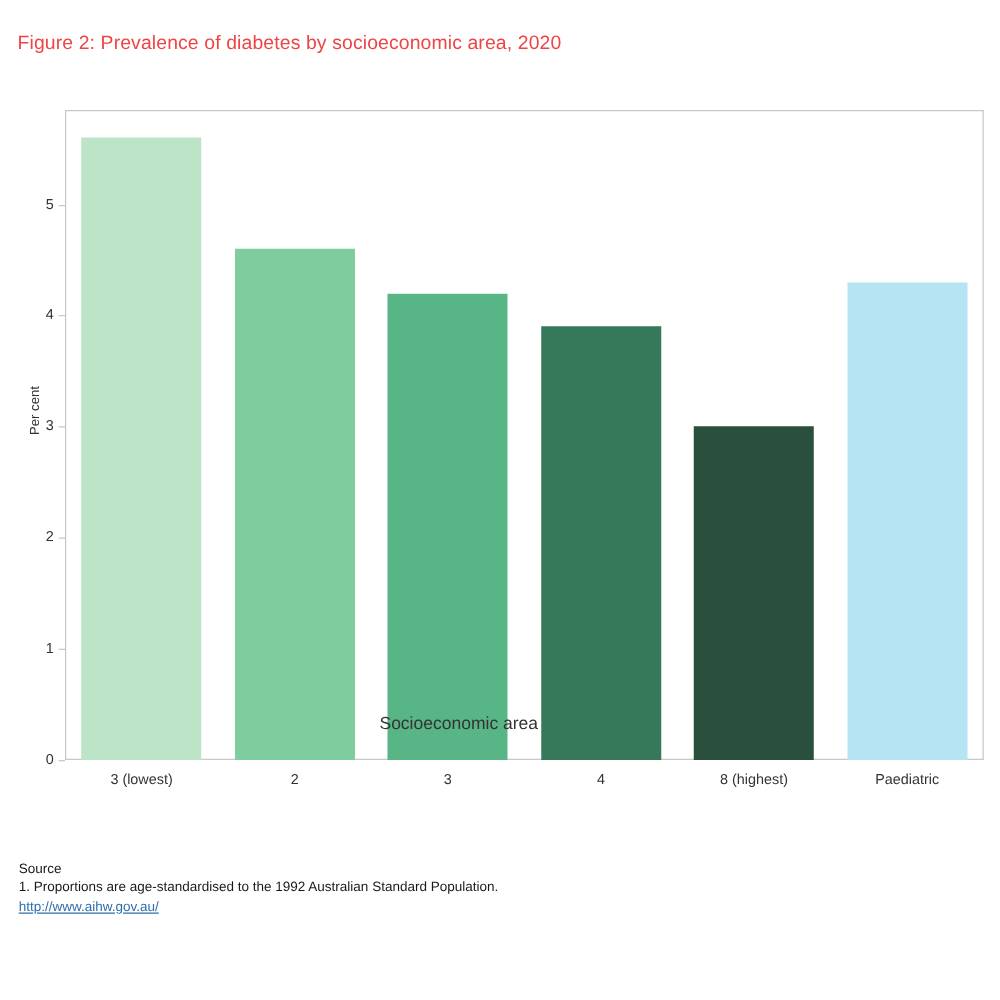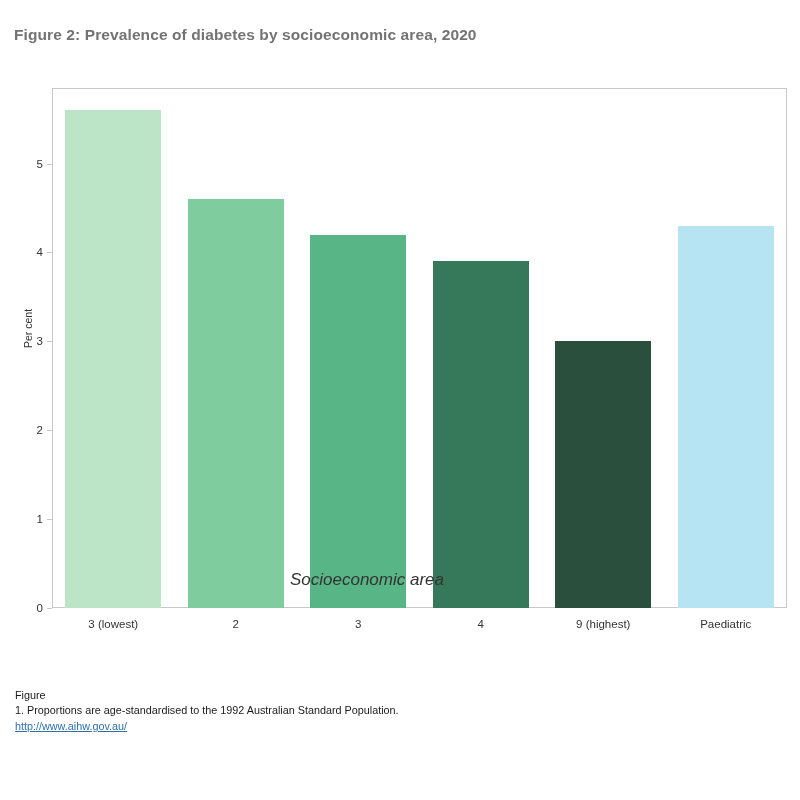--- a/index.html
+++ b/index.html
@@ -18,22 +18,22 @@
   #page {
     position: relative;
     width: 800px;
     height: 800px;
   }
   #chart-title {
     position: absolute;
     left: 14px;
     top: 26px;
     font-size: 15.5px;
-    font-weight: bold;
-    color: #737373;
+    font-weight: normal;
+    color: #ef4444;
     letter-spacing: 0.1px;
   }
 
   
   #plot-frame {
     position: absolute;
     left: 52px;
     top: 88px;
     width: 735px;
     height: 520px;
@@ -120,24 +120,23 @@
     transform: translateX(-50%);
     font-size: 11.5px;
     color: #333333;
     white-space: nowrap;
   }
   #xlabel {
     position: absolute;
     left: 367px;
     top: 570px;
     transform: translateX(-50%);
-    font-size: 17px;
-    color: #333333;
-    white-space: nowrap;
-    font-style: italic;
+    font-size: 14px;
+    color: #333333;
+    white-space: nowrap;
   }
 
   
   #notes {
     position: absolute;
     left: 15px;
     top: 688px;
     width: 770px;
     font-size: 10.8px;
     line-height: 15.4px;
@@ -199,28 +198,28 @@
           <div class="bar" title="3: 4.2" style="left: 258.475px; width: 95.55px; height: 373.333px; background: rgb(88, 181, 133);"></div>
           <div class="bar" title="4: 3.9" style="left: 380.975px; width: 95.55px; height: 346.667px; background: rgb(53, 121, 90);"></div>
           <div class="bar" title="5 (highest): 3" style="left: 503.475px; width: 95.55px; height: 266.667px; background: rgb(42, 79, 60);"></div>
           <div class="bar" title="Australia: 4.3" style="left: 625.975px; width: 95.55px; height: 382.222px; background: rgb(182, 228, 242);"></div>
         </div>
       <div id="xticks">
           <div class="xtick-label" style="left: 61.25px;">3 (lowest)</div>
           <div class="xtick-label" style="left: 183.75px;">2</div>
           <div class="xtick-label" style="left: 306.25px;">3</div>
           <div class="xtick-label" style="left: 428.75px;">4</div>
-          <div class="xtick-label" style="left: 551.25px;">9 (highest)</div>
+          <div class="xtick-label" style="left: 551.25px;">8 (highest)</div>
           <div class="xtick-label" style="left: 673.75px;">Paediatric</div>
         </div>
     </div>
   </div>
 
   <div id="ylabel">Per cent</div>
   <div id="xlabel">Socioeconomic area</div>
 
   <div id="notes">
-    <span class="note-line">Figure</span>
+    <span class="note-line">Source</span>
     <span class="note-line">1. Proportions are age-standardised to the 1992 Australian Standard Population.</span>
     <a class="source-link" href="#">http://www.aihw.gov.au/</a>
   </div>
 
 </div>
 
 </body></html>

